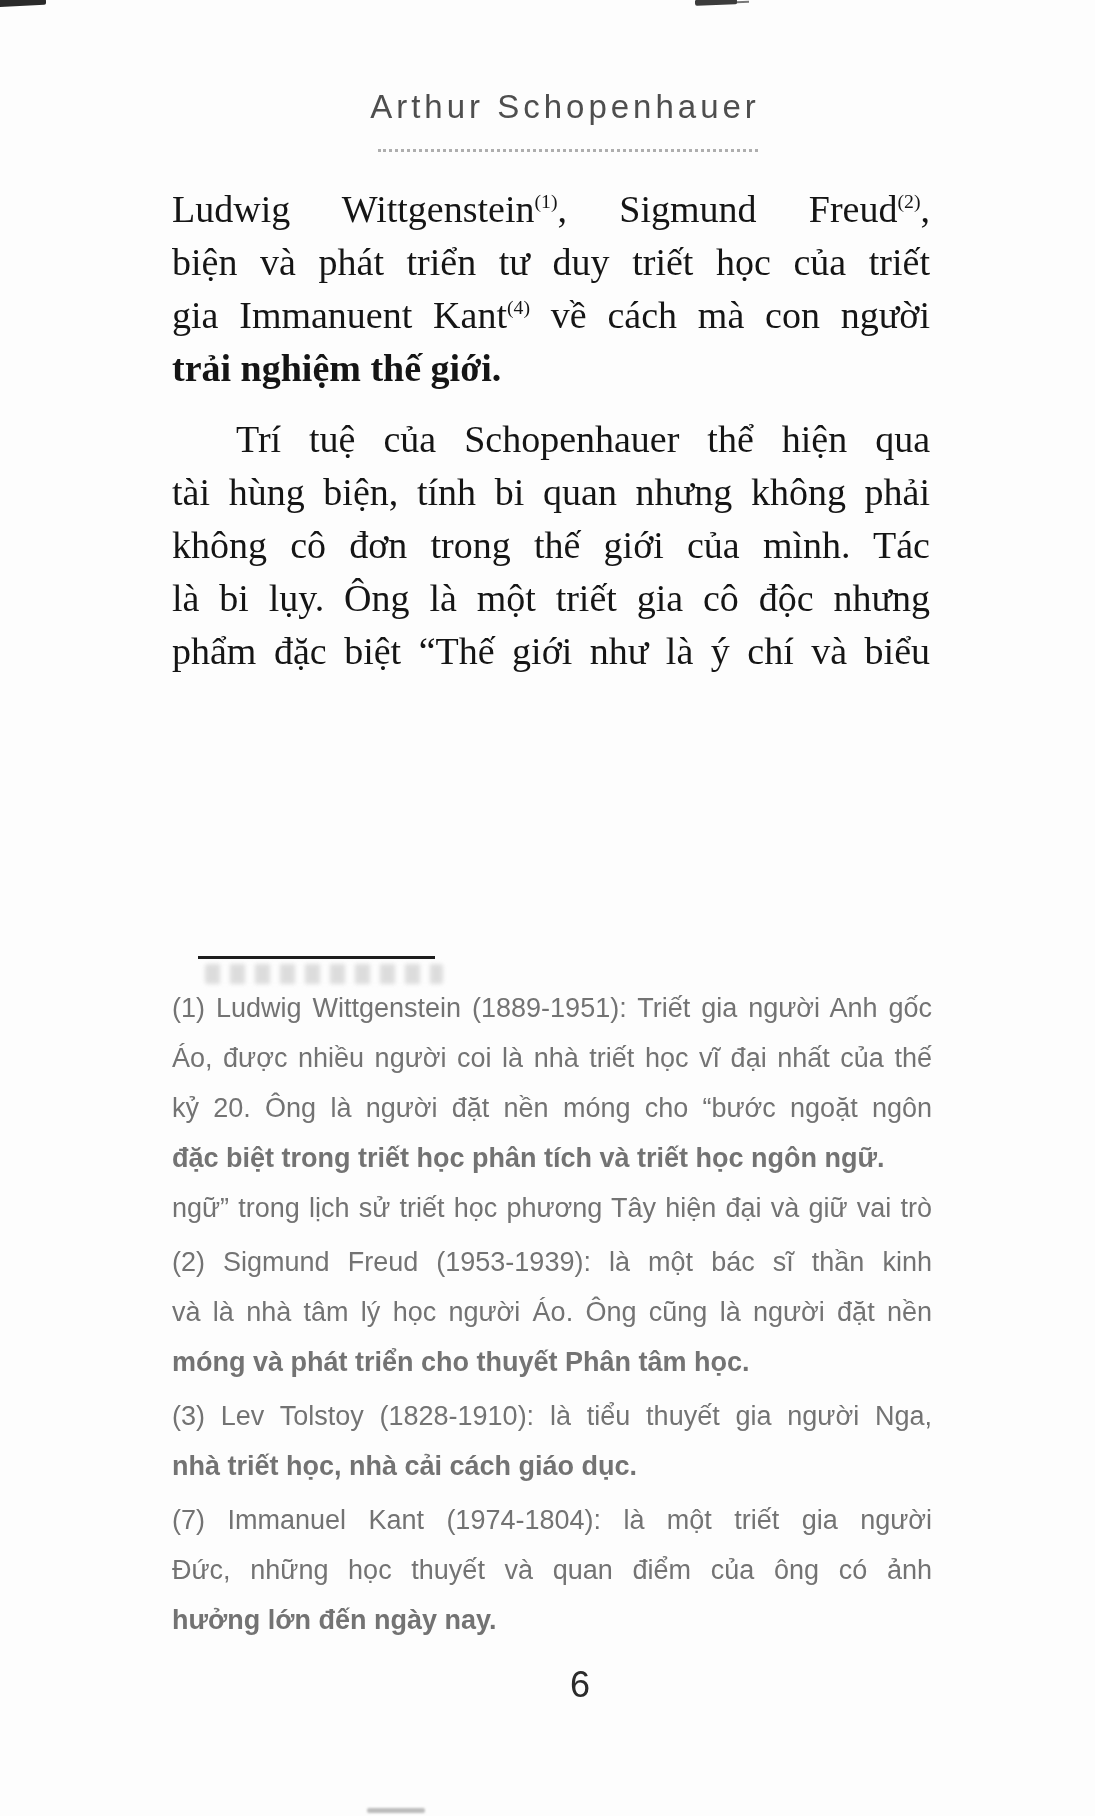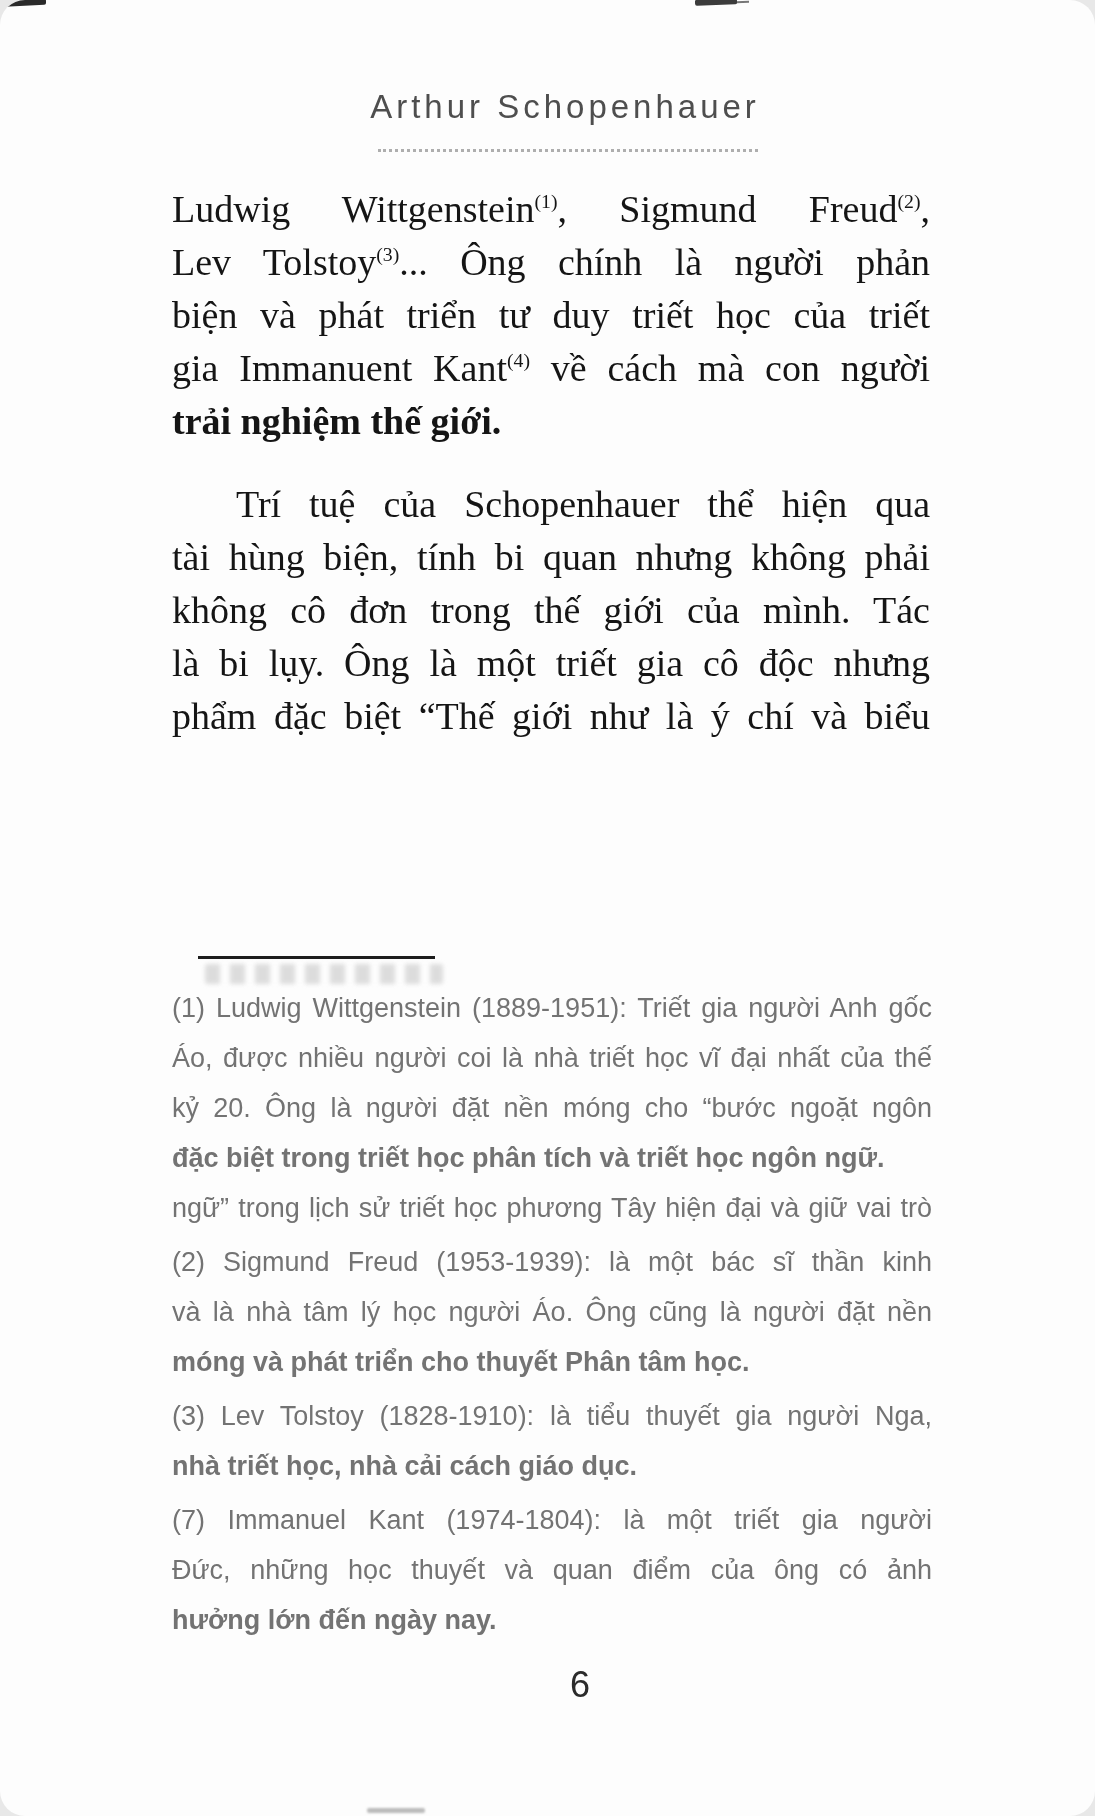--- a/index.html
+++ b/index.html
@@ -4,21 +4,20 @@
 <style>
   html,body{margin:0;padding:0;background:#e8e8e8;}
   .page{
     position:relative;
     width:1095px;height:1816px;
     margin:0 auto;
     background:#fdfdfd;
     overflow:hidden;
     font-family:"Liberation Serif", serif;
     color:#1c1c1c;
-    border-radius:25px;
   }
   
   .header{
     position:absolute;top:88px;left:0;width:1130px;
     text-align:center;
     font-family:"Liberation Sans", sans-serif;
     font-weight:300;
     font-size:33px;
     letter-spacing:4px;
     color:#4e4e4e;
@@ -27,21 +26,21 @@
     position:absolute;top:149px;left:378px;width:380px;height:0;
     border-top:3px dotted #9b9b9b;
     opacity:.8;
   }
   
   .main-text{
     position:absolute;left:172px;top:183px;width:758px;
     font-size:38px;line-height:53px;
     color:#151515;
   }
-  .para2{margin-top:30px;}
+  .para2{margin-top:18px;}
   .para2 .ln:first-child{text-indent:64px;}
   .ln{width:100%;}
   .jl{text-align:justify;text-align-last:justify;}
   .ll{text-align:right;text-align-last:left;font-weight:bold;}
   sup.fnref{
     font-size:0.52em;
     line-height:0;
     vertical-align:super;
     letter-spacing:0;
   }
@@ -97,21 +96,20 @@
   <div class="artifact art-top-right"></div>
   <div class="artifact art-bottom"></div>
 
   <div class="header">Arthur Schopenhauer</div>
   <div class="dotted-rule"></div>
 
   <div class="main-text">
 
     <div class="para1">
       <div class="ln jl"><span>Ludwig Wittgenstein</span><sup class="fnref">(1)</sup><span>, Sigmund Freud</span><sup class="fnref">(2)</sup><span>,</span></div>
-      <div class="ln jl"><span>Lev Tolstoy</span><sup class="fnref">(3)</sup><span>... Ông chính là người phản</span></div>
       <div class="ln jl"><span>biện và phát triển tư duy triết học của triết</span></div>
       <div class="ln jl"><span>gia Immanuent Kant</span><sup class="fnref">(4)</sup><span> về cách mà con người</span></div>
       <div class="ln ll"><span>trải nghiệm thế giới.</span></div>
     </div>
 
     <div class="para2">
       <div class="ln jl"><span>Trí tuệ của Schopenhauer thể hiện qua</span></div>
       <div class="ln jl"><span>tài hùng biện, tính bi quan nhưng không phải</span></div>
       <div class="ln jl"><span>không cô đơn trong thế giới của mình. Tác</span></div>
       <div class="ln jl"><span>là bi lụy. Ông là một triết gia cô độc nhưng</span></div>

